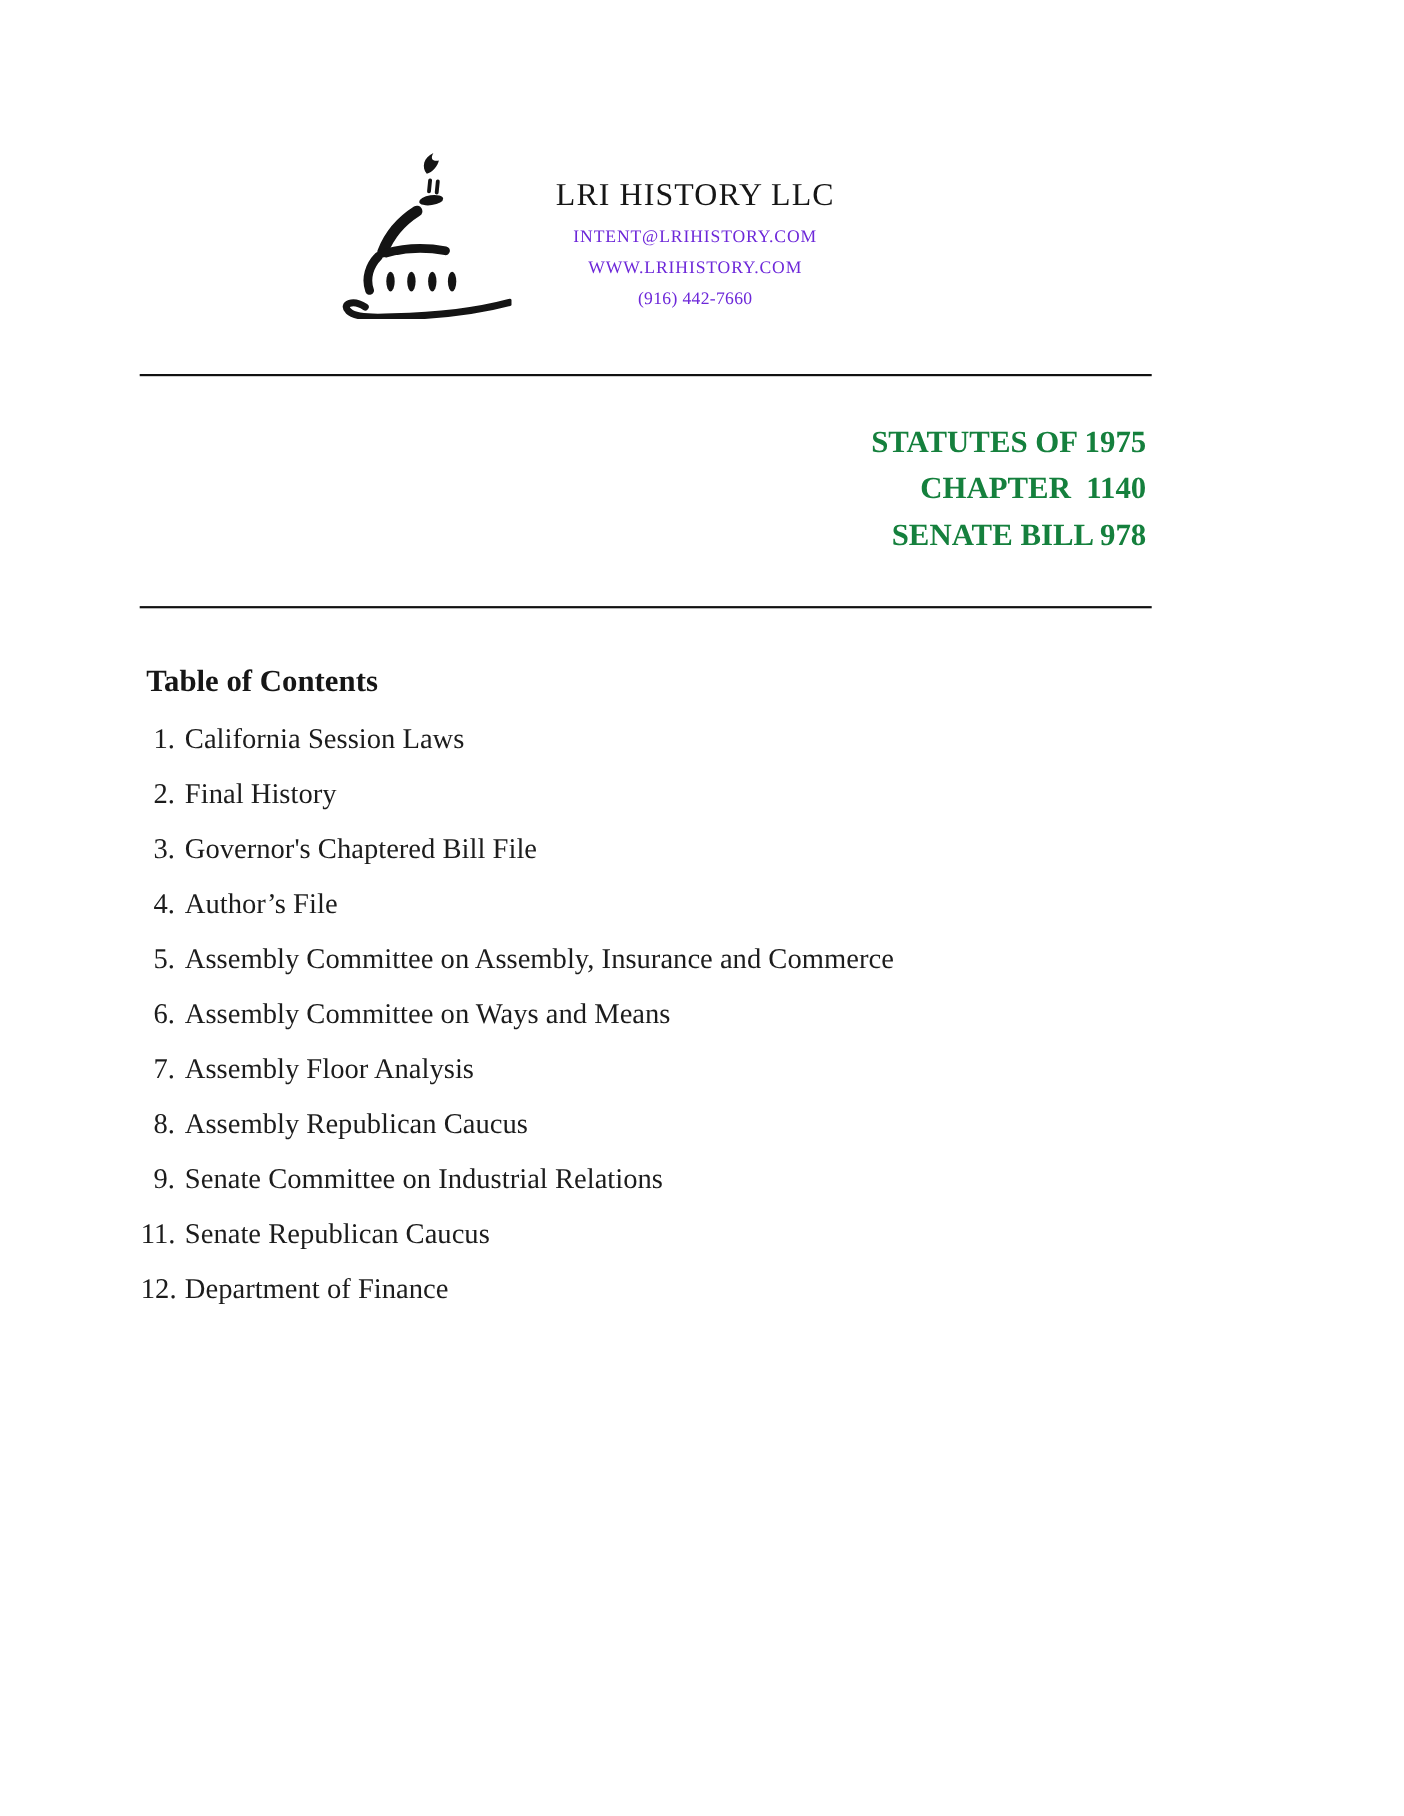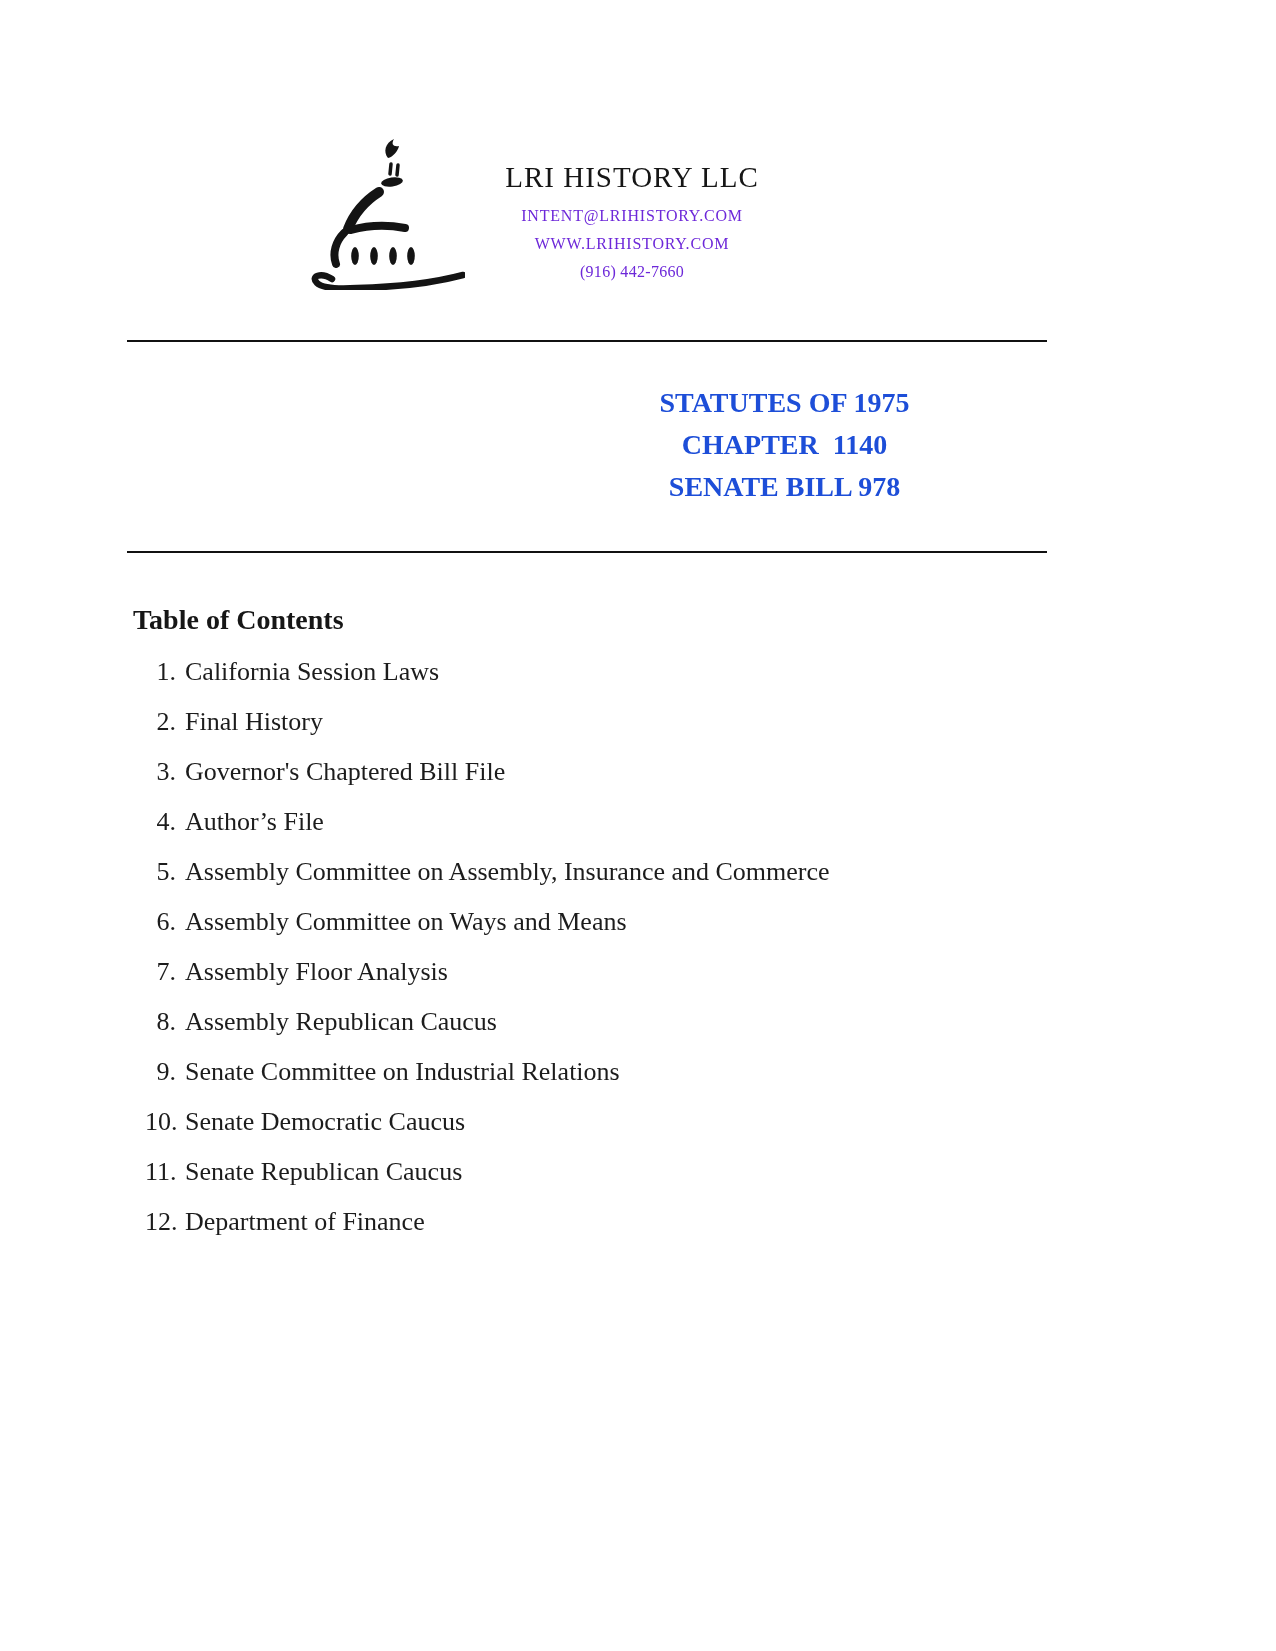--- a/index.html
+++ b/index.html
@@ -56,43 +56,43 @@
   }
   .rule-top    { top: 340px; }
   .rule-bottom { top: 551px; }
 
   
   .statutes {
     position: absolute;
     left: 527px;
     top: 382px;
     width: 515px;
-    text-align: center;
+    text-align: right;
     font-weight: bold;
     font-size: 28px;
     line-height: 42px;
-    color: #1d4ed8;
+    color: #15803d;
     font-family: Liberation Serif, serif;
   }
   .statutes div { white-space: pre; }
 
   
   .toc-heading {
     position: absolute;
     left: 117px;
     top: 586px;
     margin: 16px;
     font-size: 28px;
     line-height: 36px;
     font-weight: bold;
     color: #161616;
   }
   .toc-list {
     position: absolute;
-    left: 145px;
+    left: 128px;
     top: 647px;
     margin: 0;
     padding: 0;
     list-style: none;
     font-size: 26px;
     color: #1c1c1c;
   }
   .toc-item {
     height: 50px;
     line-height: 50px;
@@ -174,23 +174,20 @@
     <li class="toc-item">
       <span class="toc-num">7.</span><span class="toc-label">Assembly Floor Analysis</span>
     </li>
     <li class="toc-item">
       <span class="toc-num">8.</span><span class="toc-label">Assembly Republican Caucus</span>
     </li>
     <li class="toc-item">
       <span class="toc-num">9.</span><span class="toc-label">Senate Committee on Industrial Relations</span>
     </li>
     <li class="toc-item">
-      <span class="toc-num">10.</span><span class="toc-label">Senate Democratic Caucus</span>
-    </li>
-    <li class="toc-item">
       <span class="toc-num">11.</span><span class="toc-label">Senate Republican Caucus</span>
     </li>
     <li class="toc-item">
       <span class="toc-num">12.</span><span class="toc-label">Department of Finance</span>
     </li>
   </ol>
 
 </div>
 
 </body></html>

